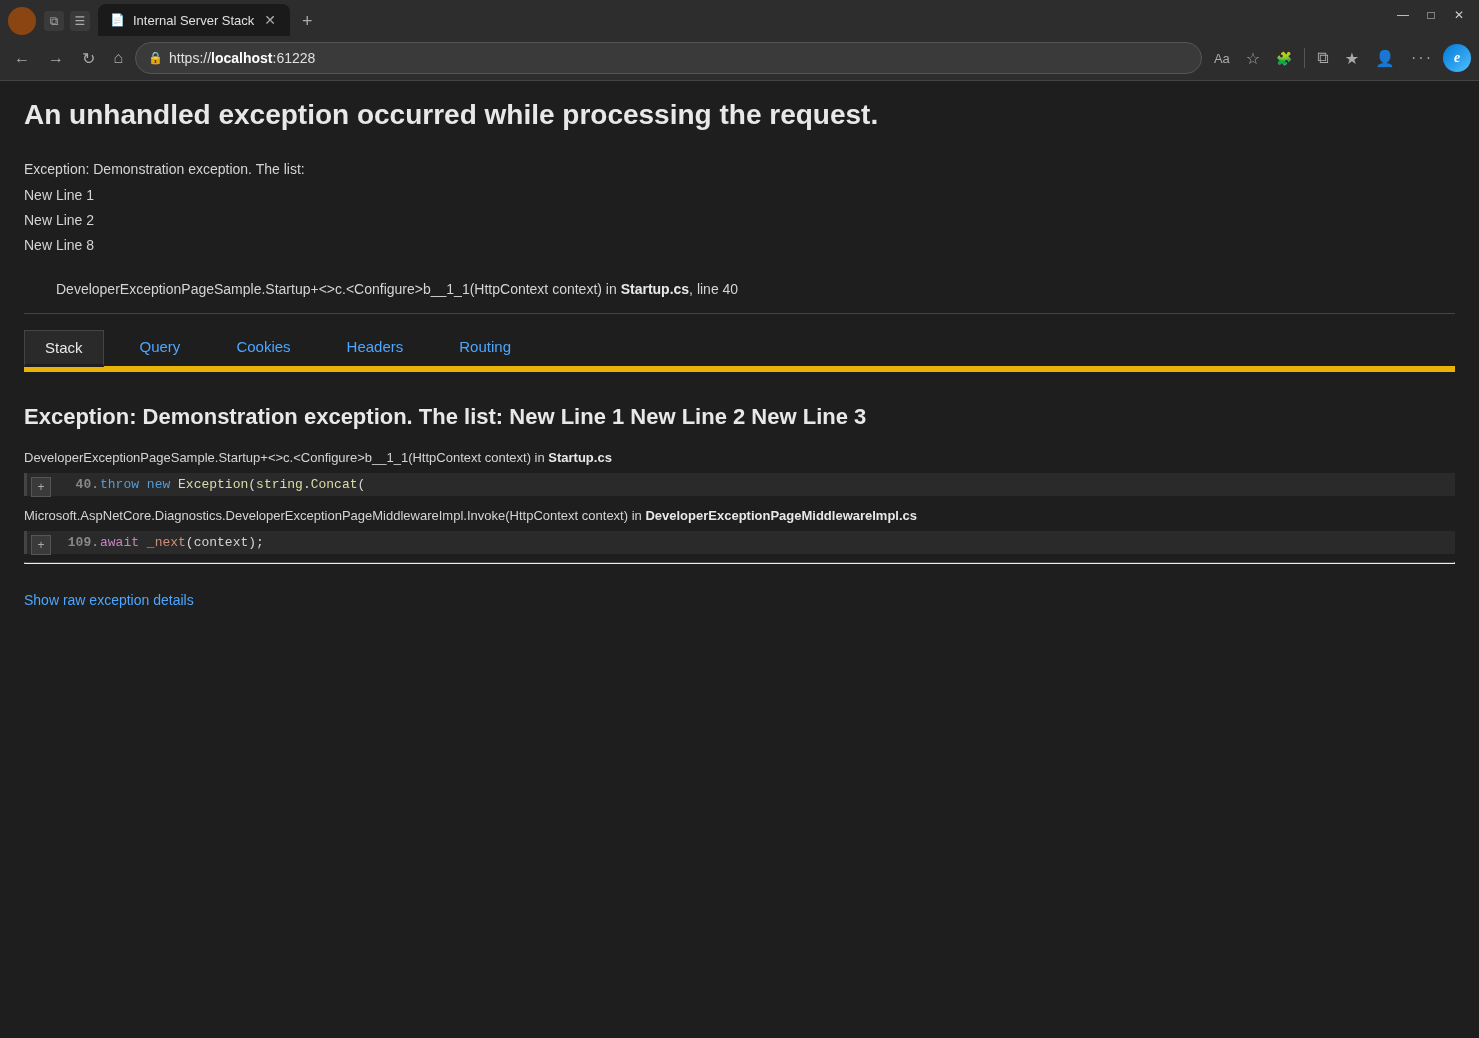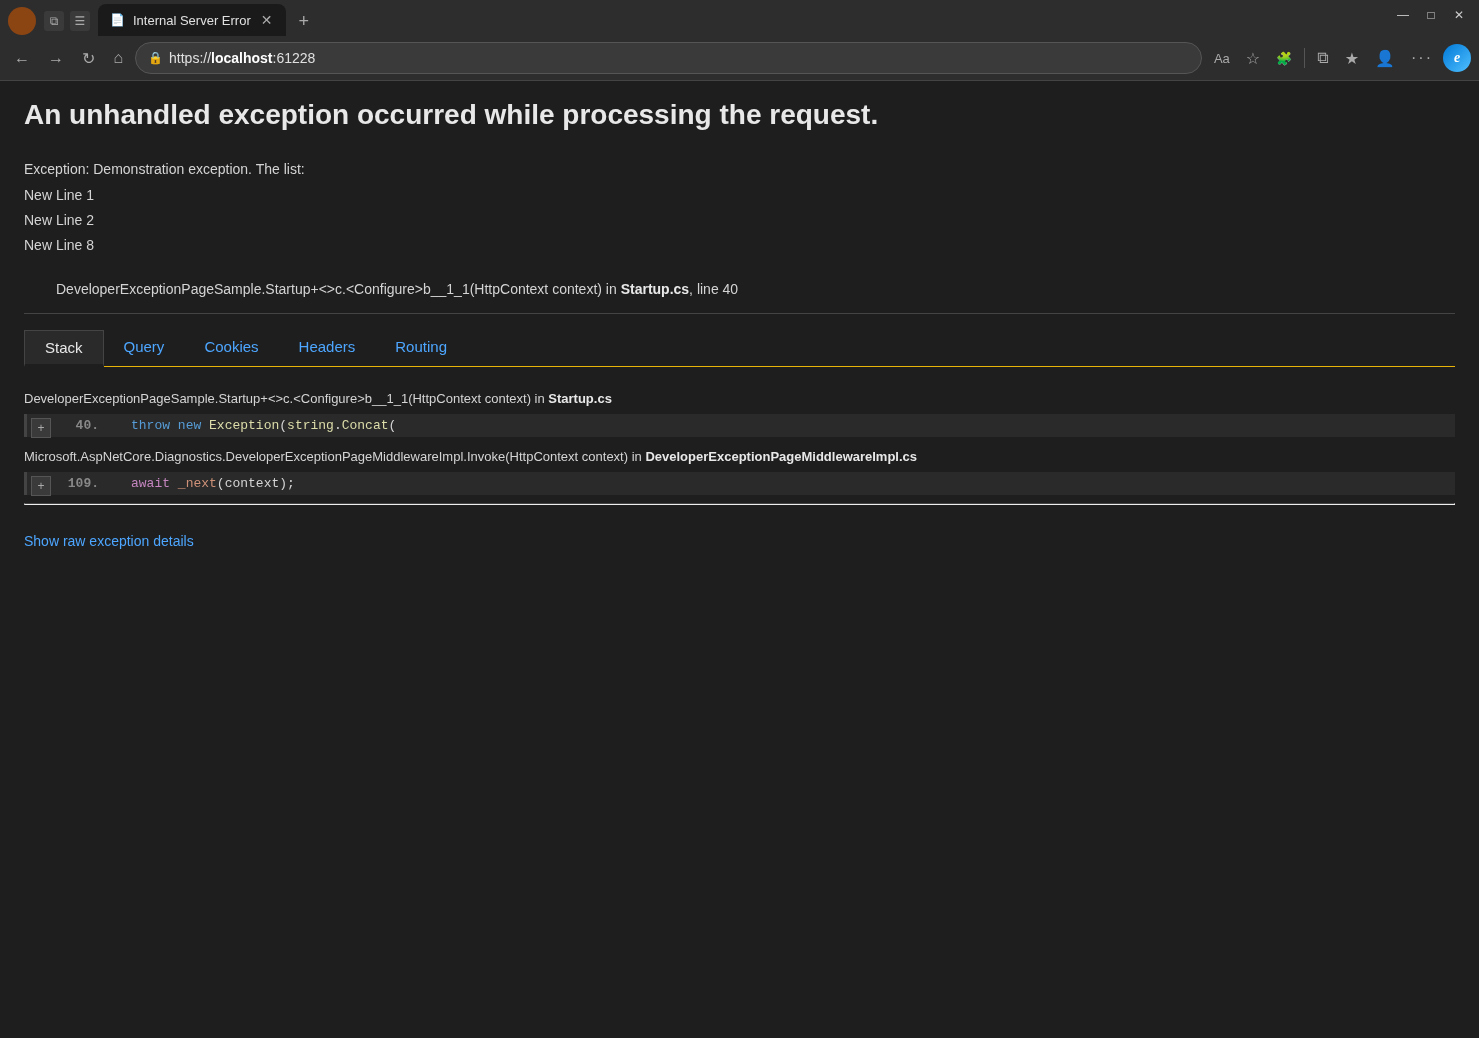--- a/index.html
+++ b/index.html
@@ -182,23 +182,23 @@
       color: #e8e8e8;
     }
     .divider {
       border: none;
       border-top: 1px solid #444;
       margin: 16px 0;
     }
     
     .tab-bar {
       display: flex;
-      gap: 0;
-      margin-bottom: 0;
-      border-bottom: 1px solid #eab308;
+      gap: 16px;
+      margin-bottom: 12px;
+      border-bottom: 6px solid #eab308;
     }
     .page-tab {
       padding: 8px 20px;
       cursor: pointer;
       font-size: 15px;
       color: #4da6ff;
       background: transparent;
       border: none;
       border-bottom: 3px solid transparent;
     }
@@ -256,21 +256,21 @@
       display: flex;
       align-items: center;
       padding: 4px 8px 4px 32px;
       font-family: 'Consolas', 'Courier New', monospace;
       font-size: 13px;
     }
     .line-number {
       color: #888;
       min-width: 40px;
       text-align: right;
-      margin-right: 32px;
+      margin-right: 1px;
       font-weight: bold;
     }
     .code-text {
       color: #d4d4d4;
     }
     .code-text .keyword { color: #569cd6; }
     .code-text .method { color: #dcdcaa; }
     .code-text .orange { color: #ce9178; }
     .code-text .await-kw { color: #c586c0; }
     .show-raw-link {
@@ -291,21 +291,21 @@
     <div class="profile-icon"></div>
     <div style="width:20px;height:20px;background:#3a3a3a;border-radius:3px;margin-right:6px;display:flex;align-items:center;justify-content:center;">
       <span style="color:#aaa;font-size:12px;">⧉</span>
     </div>
     <div style="width:20px;height:20px;background:#3a3a3a;border-radius:3px;margin-right:8px;display:flex;align-items:center;justify-content:center;">
       <span style="color:#aaa;font-size:12px;">☰</span>
     </div>
     <div class="tabs-area">
       <div class="browser-tab">
         <span class="tab-icon">📄</span>
-        <span class="tab-title">Internal Server Error</span>
+        <span class="tab-title">Internal Server Stack</span>
         <span class="tab-close">✕</span>
       </div>
       <div class="new-tab-btn">+</div>
     </div>
     <div class="window-controls">
       <button class="window-control">—</button>
       <button class="window-control">□</button>
       <button class="window-control">✕</button>
     </div>
   </div>
@@ -355,20 +355,21 @@
 
   <div class="tab-bar">
     <button class="page-tab active">Stack</button>
     <button class="page-tab">Query</button>
     <button class="page-tab">Cookies</button>
     <button class="page-tab">Headers</button>
     <button class="page-tab">Routing</button>
   </div>
 
   <div class="stack-section">
+    <h2 class="stack-title">Exception: Demonstration exception. The list: New Line 1 New Line 2 New Line 3</h2>
 
     
     <div class="stack-frame">
       <div class="stack-frame-header">
         <span>DeveloperExceptionPageSample.Startup+&lt;&gt;c.&lt;Configure&gt;b__1_1(HttpContext context) in </span><strong>Startup.cs</strong>
       </div>
       <div class="code-block">
         <div class="code-line">
           <button class="code-expand-btn">+</button>
           <span class="line-number">40.</span>

